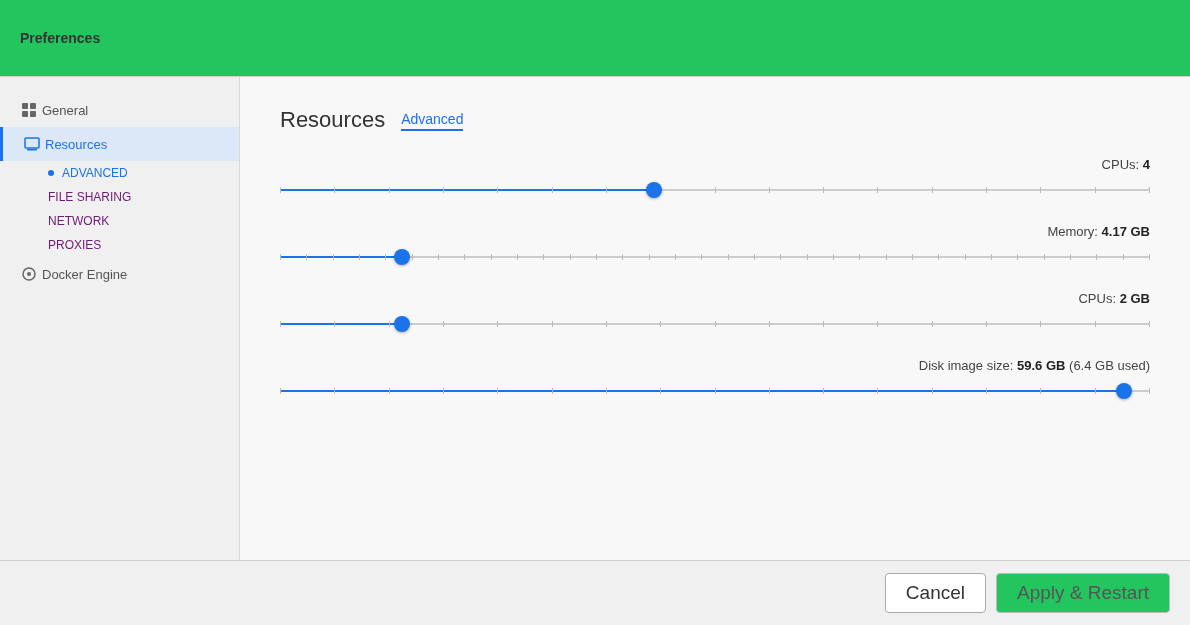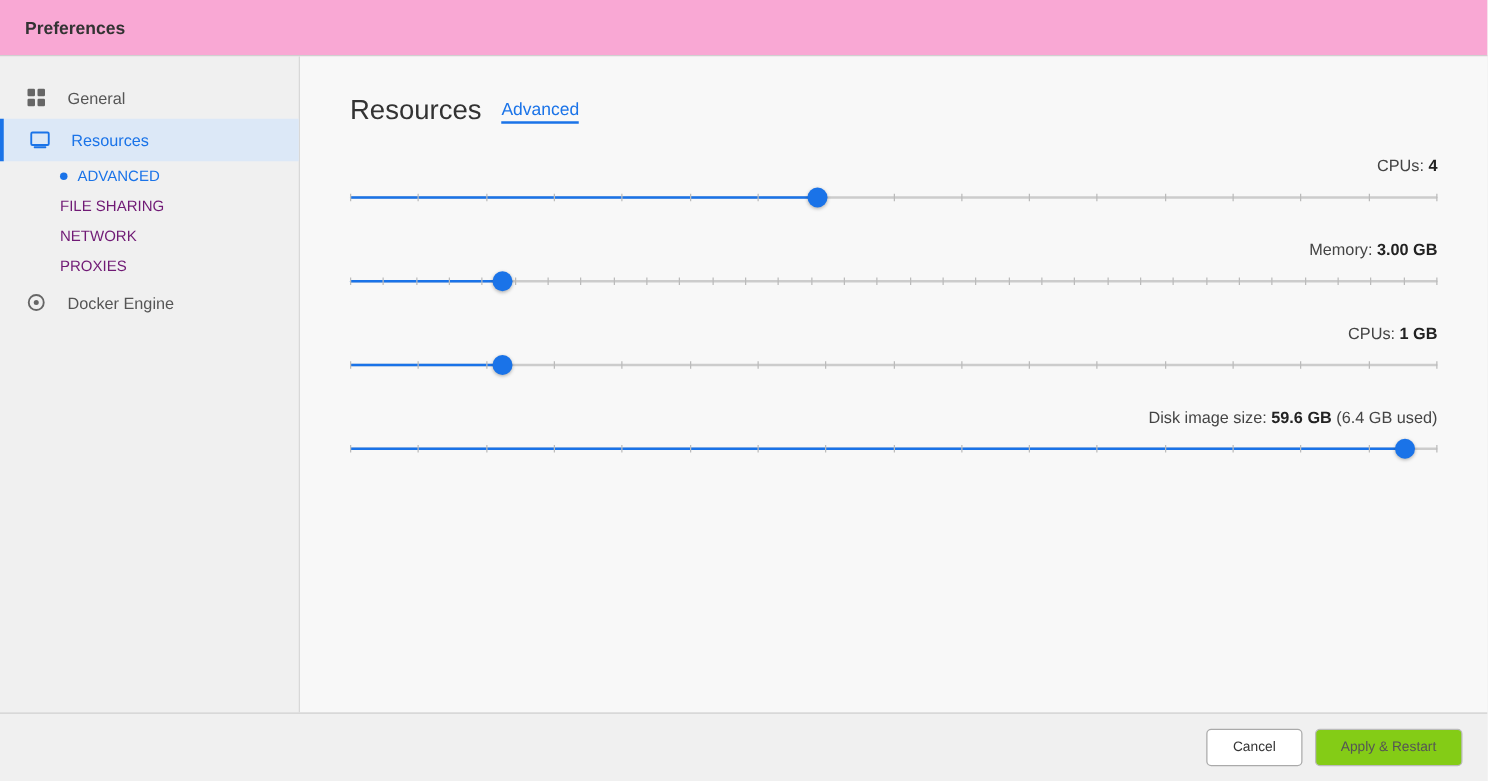--- a/index.html
+++ b/index.html
@@ -7,23 +7,23 @@
       font-family: -apple-system, BlinkMacSystemFont, 'Segoe UI', sans-serif;
       background: #f0f0f0;
       width: 1190px;
       height: 625px;
       overflow: hidden;
       display: flex;
       flex-direction: column;
     }
 
     .title-bar {
-      background: #f9a8d4;
+      background: #22c55e;
       border-bottom: 1px solid #d0d0d0;
-      padding: 14px 20px;
+      padding: 30px 20px;
     }
 
     .title-bar h1 {
       font-size: 14px;
       font-weight: 600;
       color: #333;
     }
 
     .main-content {
       display: flex;
@@ -40,21 +40,21 @@
       flex-shrink: 0;
     }
 
     .sidebar-item {
       display: flex;
       align-items: center;
       padding: 8px 20px;
       cursor: pointer;
       color: #555;
       font-size: 13px;
-      gap: 16px;
+      gap: 4px;
     }
 
     .sidebar-item.active {
       background: #dce8f7;
       color: #1a73e8;
       border-left: 3px solid #1a73e8;
     }
 
     .sidebar-item .icon {
       width: 18px;
@@ -207,34 +207,34 @@
       border-top: 1px solid #d0d0d0;
       padding: 12px 20px;
       display: flex;
       justify-content: flex-end;
       align-items: center;
       gap: 10px;
     }
 
     .btn {
       padding: 8px 20px;
-      font-size: 11px;
+      font-size: 19px;
       border-radius: 4px;
       cursor: pointer;
       font-family: inherit;
     }
 
     .btn-cancel {
       background: white;
       border: 1px solid #aaa;
       color: #333;
     }
 
     .btn-apply {
-      background: #84cc16;
+      background: #22c55e;
       border: 1px solid #bbb;
       color: #555;
     }
 
     
     .icon svg {
       width: 16px;
       height: 16px;
       fill: currentColor;
     }
@@ -335,21 +335,21 @@
           <span class="tick"></span>
             <span class="tick"></span>
         </div>
         <div class="slider-thumb" style="left: 43%"></div>
       </div>
     </div>
 
     <div class="resource-row">
       <div class="resource-label">
         <span>Memory:</span>
-        <span class="value">3.00 GB</span>
+        <span class="value">4.17 GB</span>
       </div>
       <div class="slider-container">
         <div class="slider-track"></div>
         <div class="slider-fill" style="width: 14%"></div>
         <div class="slider-ticks">
           <span class="tick"></span>
             <span class="tick"></span>
             <span class="tick"></span>
           <span class="tick"></span>
             <span class="tick"></span>
@@ -383,21 +383,21 @@
             <span class="tick"></span>
           <span class="tick"></span>
         </div>
         <div class="slider-thumb" style="left: 14%"></div>
       </div>
     </div>
 
     <div class="resource-row">
       <div class="resource-label">
         <span>CPUs:</span>
-        <span class="value">1 GB</span>
+        <span class="value">2 GB</span>
       </div>
       <div class="slider-container">
         <div class="slider-track"></div>
         <div class="slider-fill" style="width: 14%"></div>
         <div class="slider-ticks">
           <span class="tick"></span>
             <span class="tick"></span>
             <span class="tick"></span>
           <span class="tick"></span>
             <span class="tick"></span>

